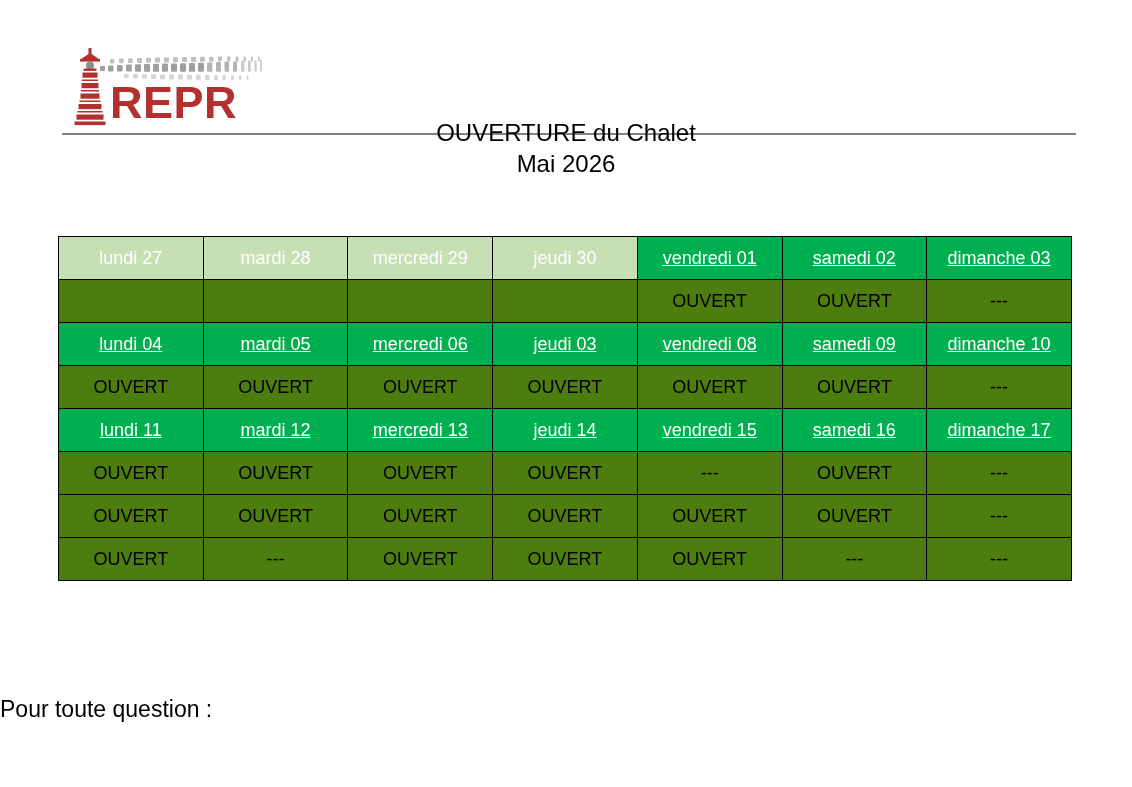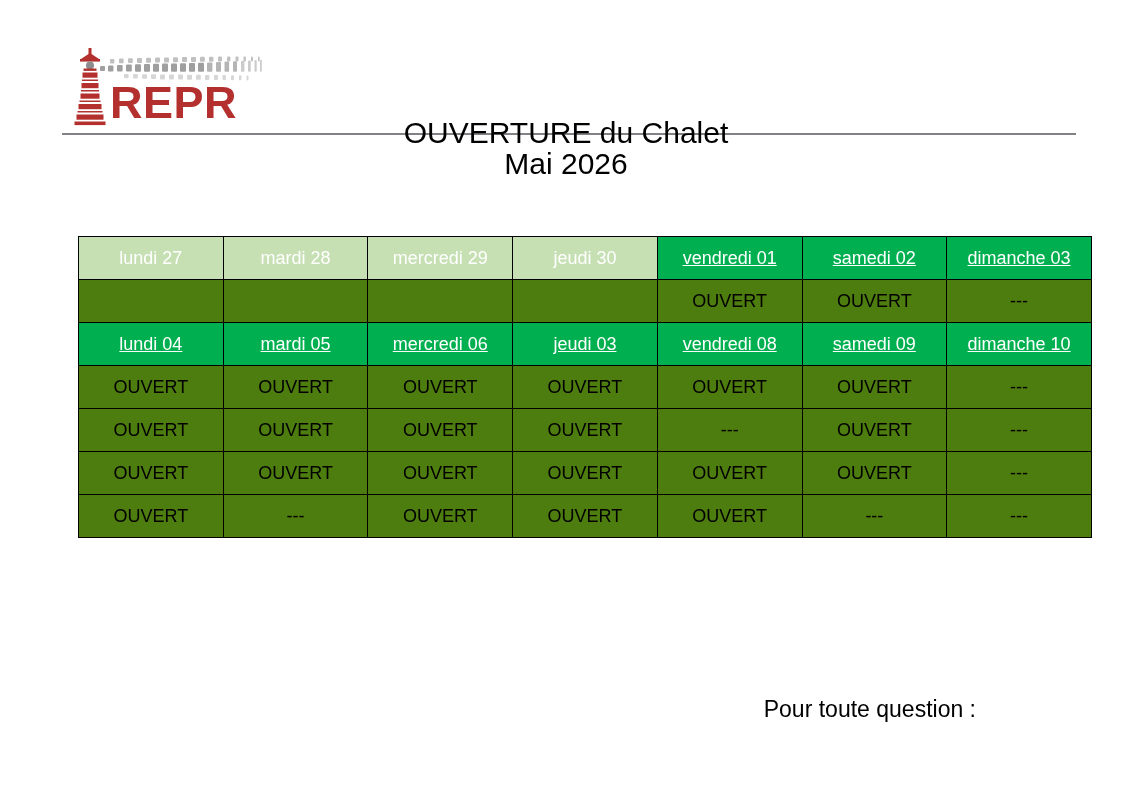--- a/index.html
+++ b/index.html
@@ -68,38 +68,37 @@
 
   
   .title-block {
     position: absolute;
     left: 0;
     top: 117px;
     width: 1132px;
     text-align: center;
   }
   .title-line {
-    font-size: 30px;
+    font-size: 24px;
     line-height: 31px;
     color: #000000;
     white-space: pre;
   }
 
   
   .cal-wrap {
     position: absolute;
     left: 58px;
     top: 236px;
     width: 1014px;
   }
   table.cal {
     border-collapse: collapse;
     width: 1014px;
     table-layout: fixed;
-    margin-left: 20px;
   }
   table.cal td {
     border: 1px solid #000000;
     height: 42px;
     text-align: center;
     vertical-align: middle;
     font-size: 18px;
     padding: 0;
     white-space: nowrap;
     overflow: hidden;
@@ -118,21 +117,21 @@
     color: #000000;
     height: 43px;
   }
 
   
   .footer-block {
     position: absolute;
     left: 0;
     top: 694px;
     width: 976px;
-    text-align: right;
+    text-align: left;
   }
   .footer-line {
     font-size: 23px;
     line-height: 30px;
     color: #000000;
     white-space: pre;
   }
 </style>
 </head>
 <body>
@@ -272,20 +271,29 @@
         <tr>
           <td class="status">OUVERT</td>
           <td class="status">OUVERT</td>
           <td class="status">OUVERT</td>
           <td class="status">OUVERT</td>
           <td class="status">OUVERT</td>
           <td class="status">OUVERT</td>
           <td class="status">---</td>
         </tr>
         <tr>
+          <td class="day-current">lundi 11</td>
+          <td class="day-current">mardi 12</td>
+          <td class="day-current">mercredi 13</td>
+          <td class="day-current">jeudi 14</td>
+          <td class="day-current">vendredi 15</td>
+          <td class="day-current">samedi 16</td>
+          <td class="day-current">dimanche 17</td>
+        </tr>
+        <tr>
           <td class="status">OUVERT</td>
           <td class="status">OUVERT</td>
           <td class="status">OUVERT</td>
           <td class="status">OUVERT</td>
           <td class="status">---</td>
           <td class="status">OUVERT</td>
           <td class="status">---</td>
         </tr>
         <tr>
           <td class="status">OUVERT</td>

